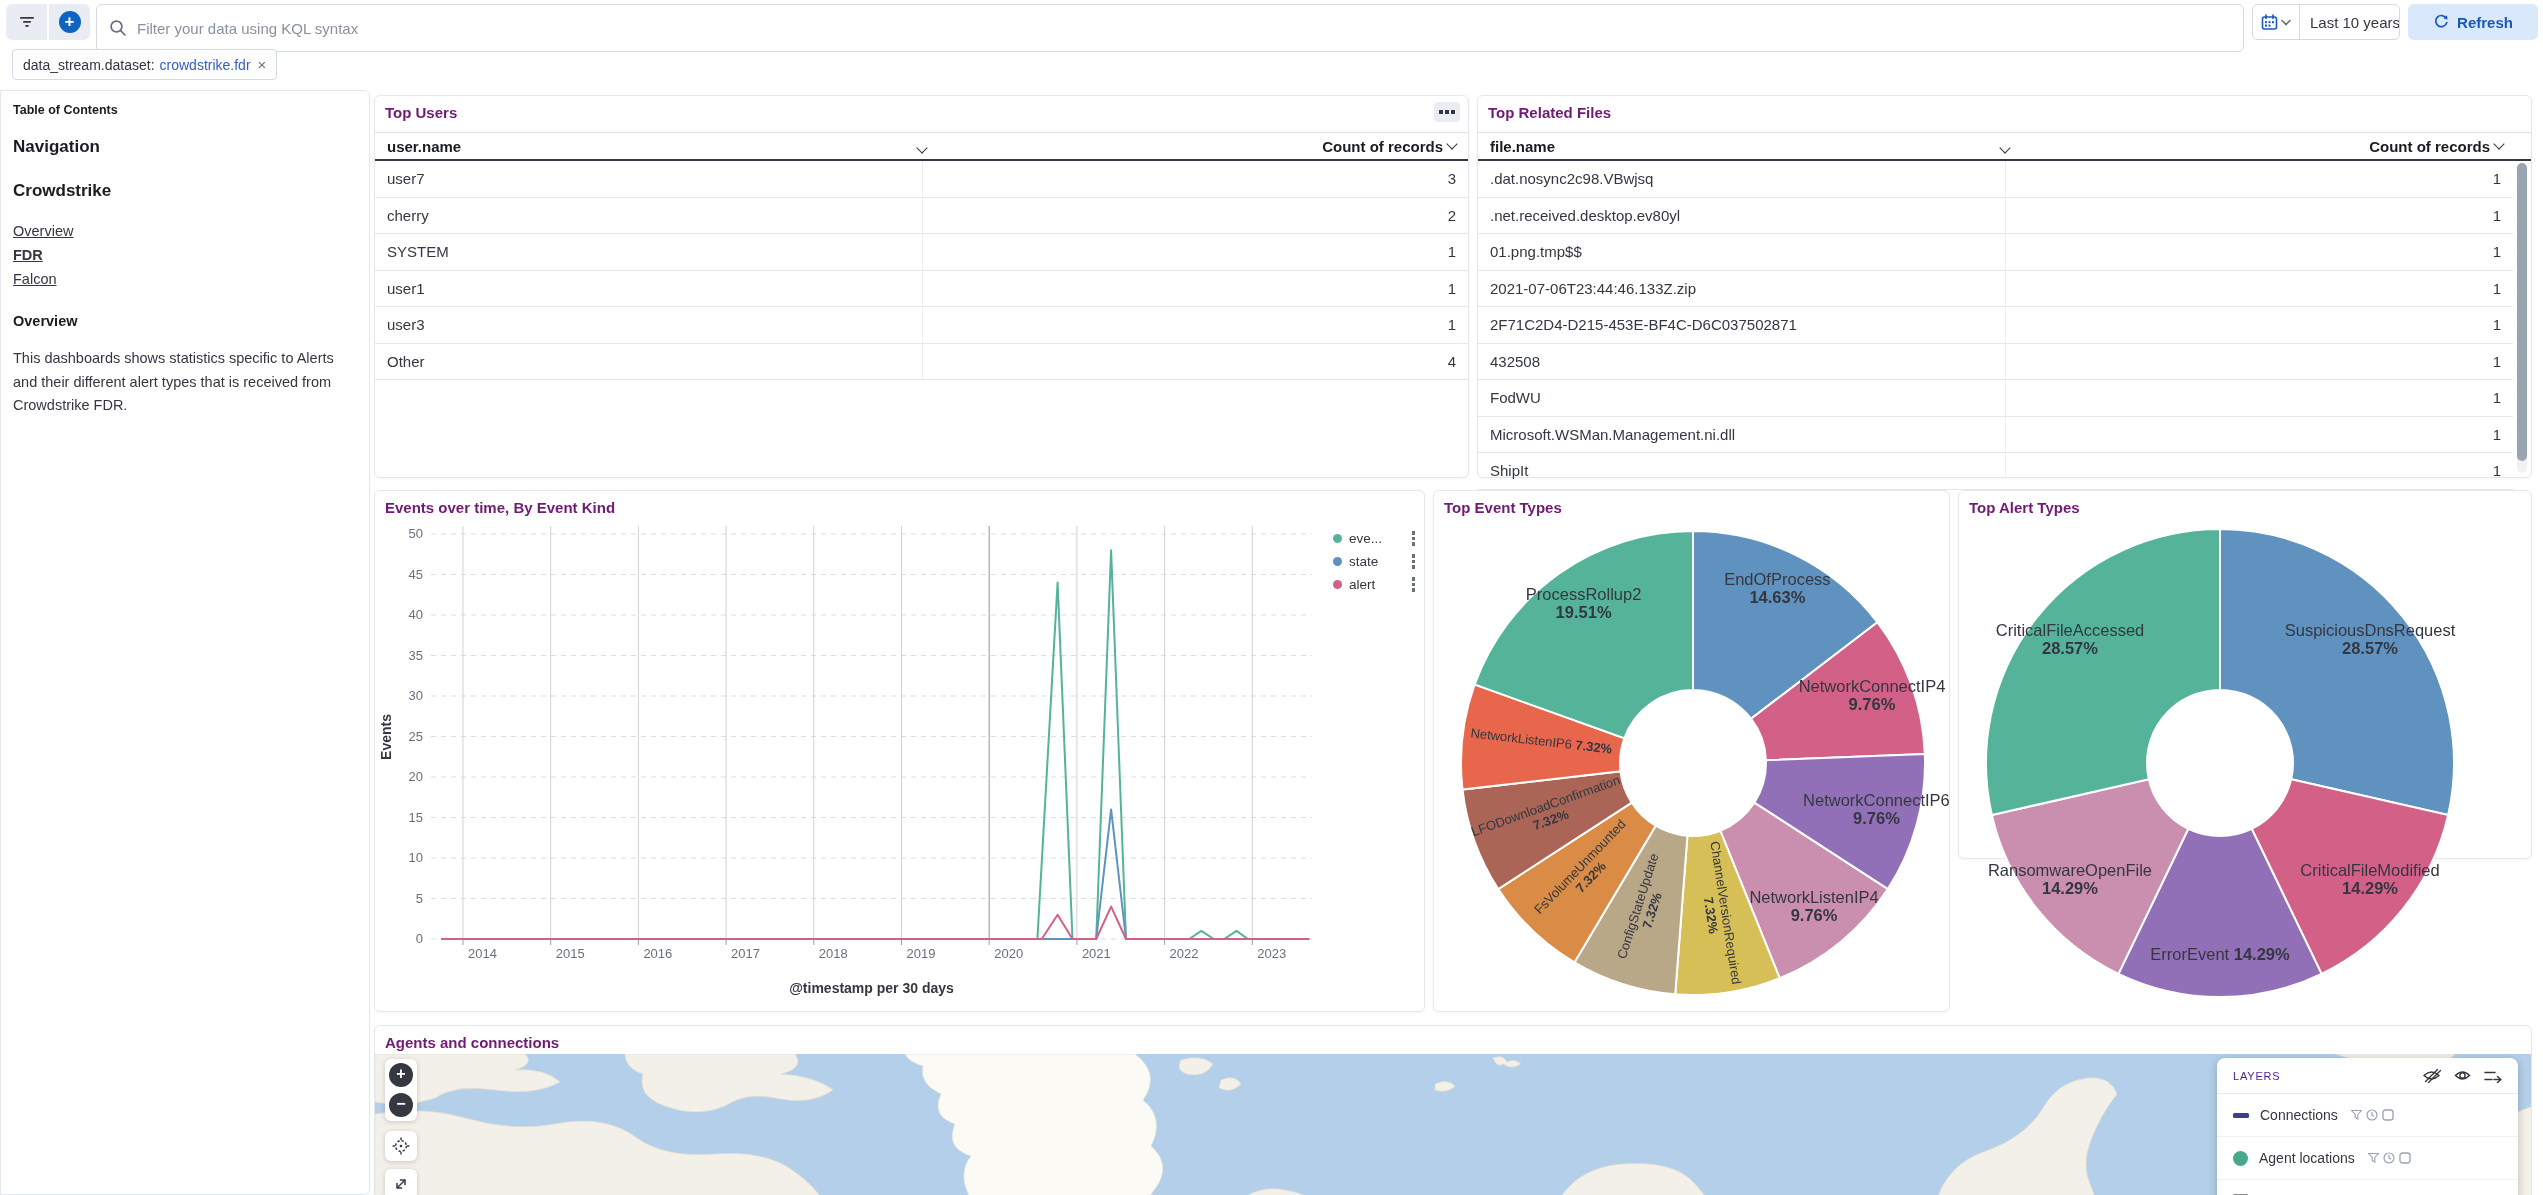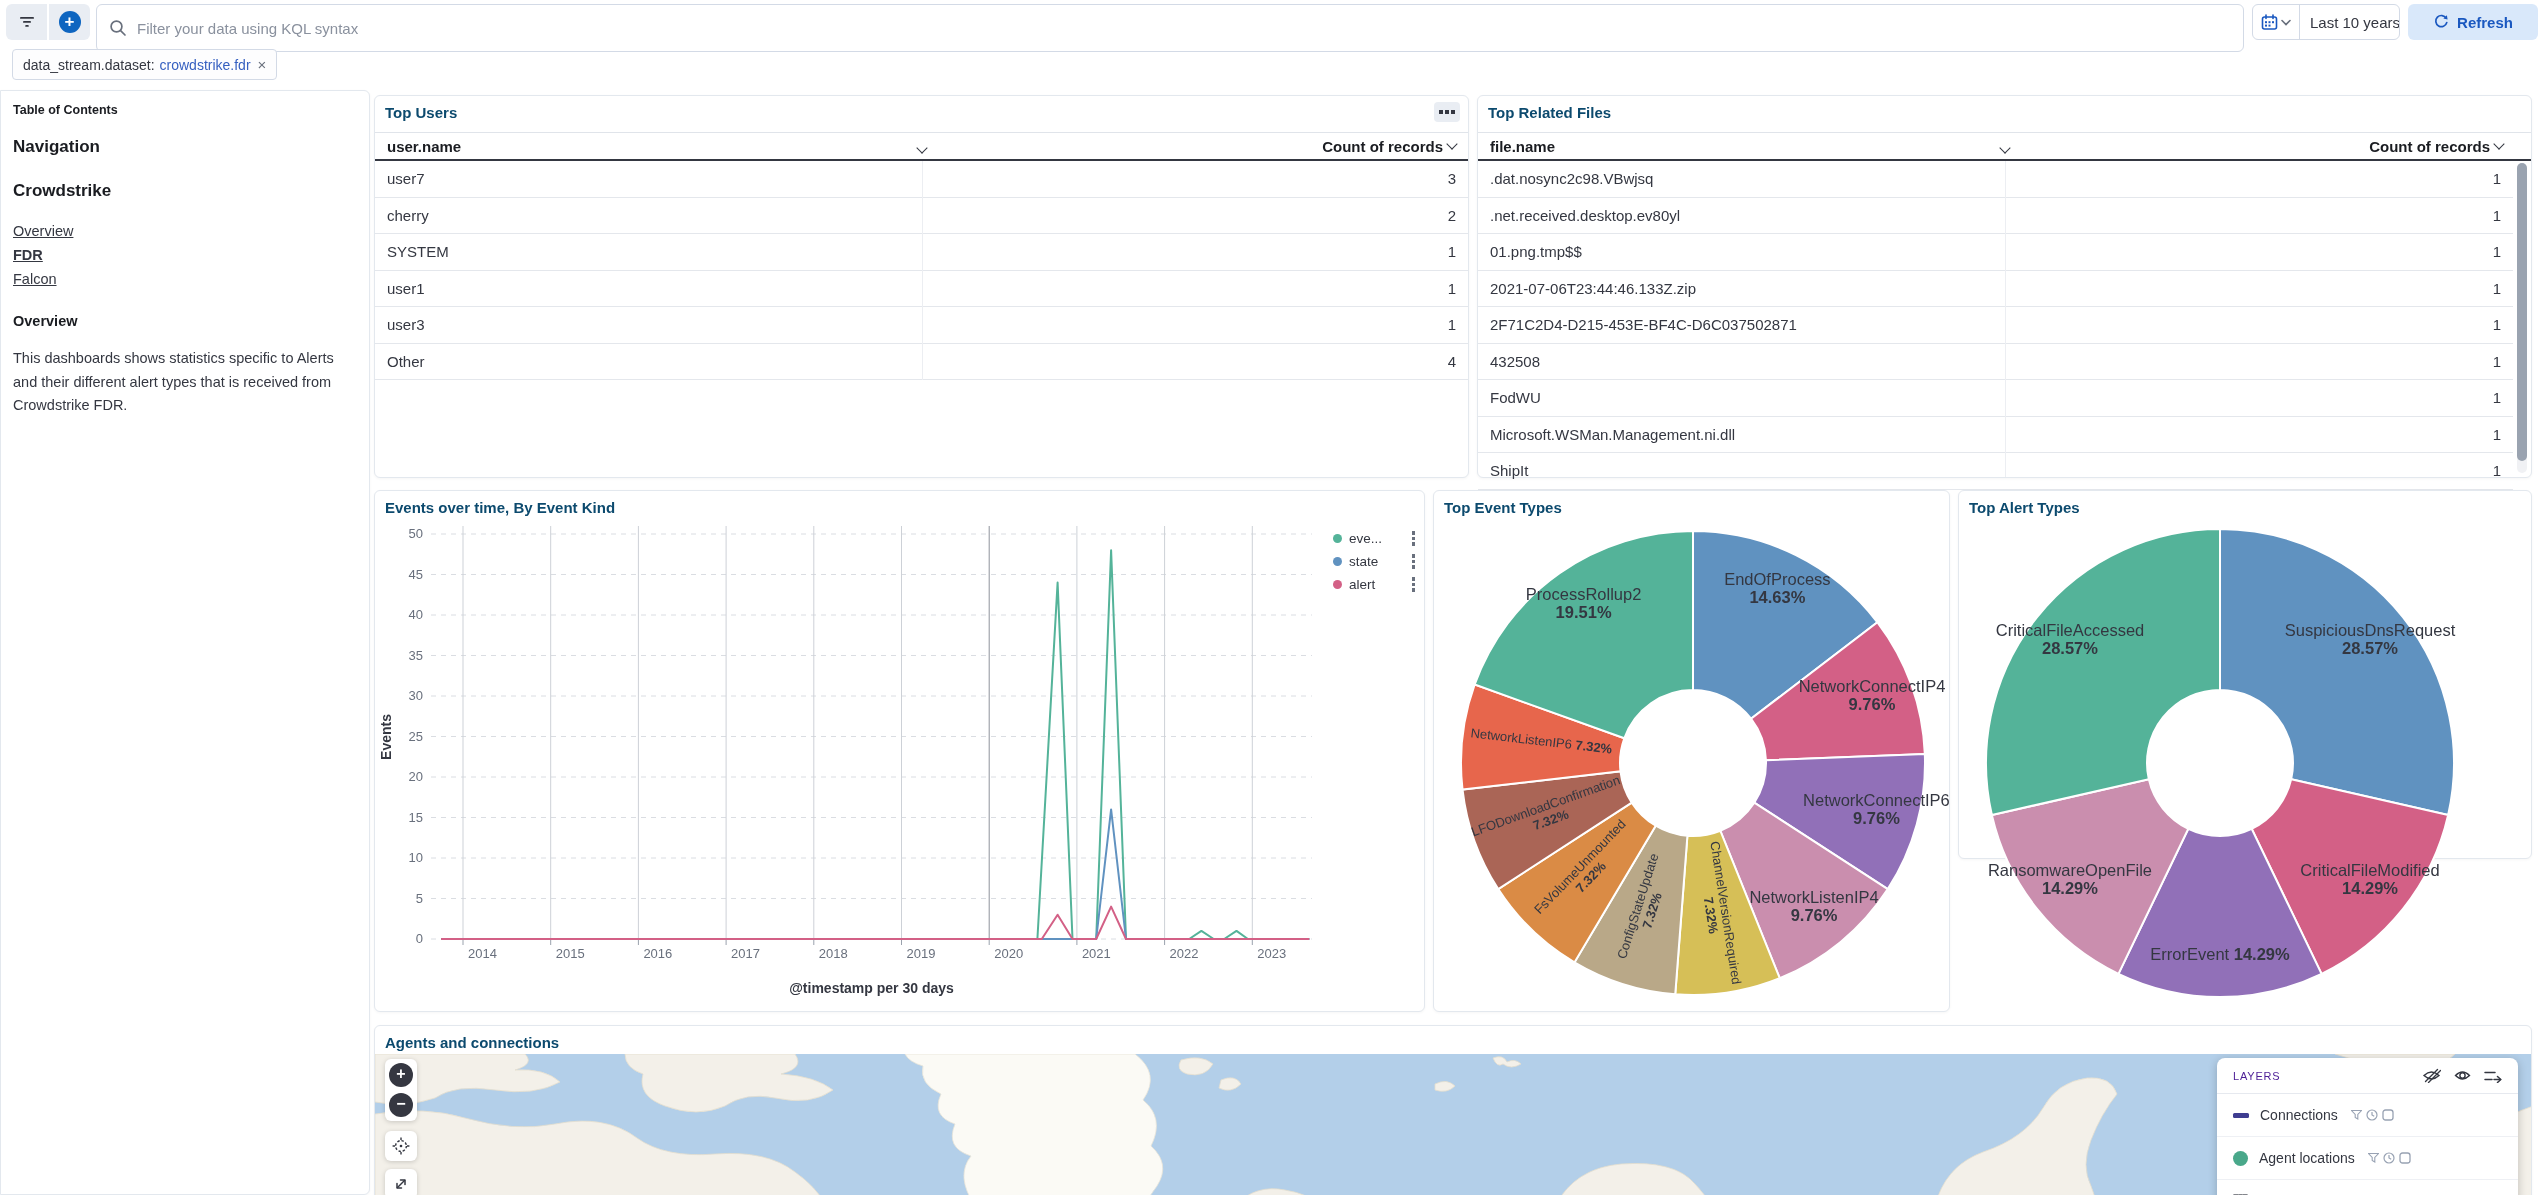--- a/index.html
+++ b/index.html
@@ -18,21 +18,21 @@
   .date-left { display:flex; align-items:center; padding:0 8px; gap:3px; border-right:1px solid #d3dae6; height:100%; cursor:pointer; }
   .date-text { padding:0 10px; font-size:15px; color:#343741; white-space:nowrap; cursor:pointer; }
   .refresh-btn { position:absolute; left:2408px; top:4px; width:130px; height:36px; background:#d9e8fa; border:none; border-radius:6px; color:#1a58c0; font-weight:600; font-size:15px; display:flex; align-items:center; justify-content:center; gap:8px; cursor:pointer; font-family:"Liberation Sans", sans-serif; }
 
   .filter-pill { position:absolute; left:6px; top:49px; height:31px; border:1px solid #d3dae6; border-radius:4px; background:#fdfdfe; display:flex; align-items:center; padding:0 10px; font-size:14px; cursor:pointer;margin-left:6px; }
   .filter-pill .fval { color:#355fc0; margin-left:5px; }
   .filter-pill .fx { color:#69707d; margin-left:7px; font-size:15px; }
 
   
   .panel { position:absolute; background:#fff; border:1px solid #e3e8ee; border-radius:6px; box-shadow:0 1px 3px rgba(0,0,0,.04); }
-  .ptitle { position:absolute; left:10px; top:8px; font-size:15px; font-weight:700; color:#0c4a6e; white-space:nowrap; }
+  .ptitle { position:absolute; left:10px; top:8px; font-size:15px; font-weight:700; color:#701a75; white-space:nowrap; }
 
   
   #sidebar { left:0; top:90px; width:370px; height:1105px; border-radius:0 6px 6px 0; }
   .s-title { position:absolute; left:12px; top:12px; font-size:12.5px; font-weight:700; color:#1a1c21; }
   .s-h { position:absolute; left:12px; font-size:17px; font-weight:700; color:#1a1c21; }
   .s-links { position:absolute; left:12px; top:128px; line-height:24px; font-size:14.5px; }
   .s-links a { color:#343741; text-decoration:underline; display:block; cursor:pointer; }
   .s-links a.active { font-weight:700; }
   .s-h3 { position:absolute; left:12px; top:222px; font-size:14.5px; font-weight:700; color:#1a1c21; }
   .s-desc { position:absolute; left:12px; top:256px; width:348px; font-size:14.5px; line-height:23.5px; color:#343741; }

